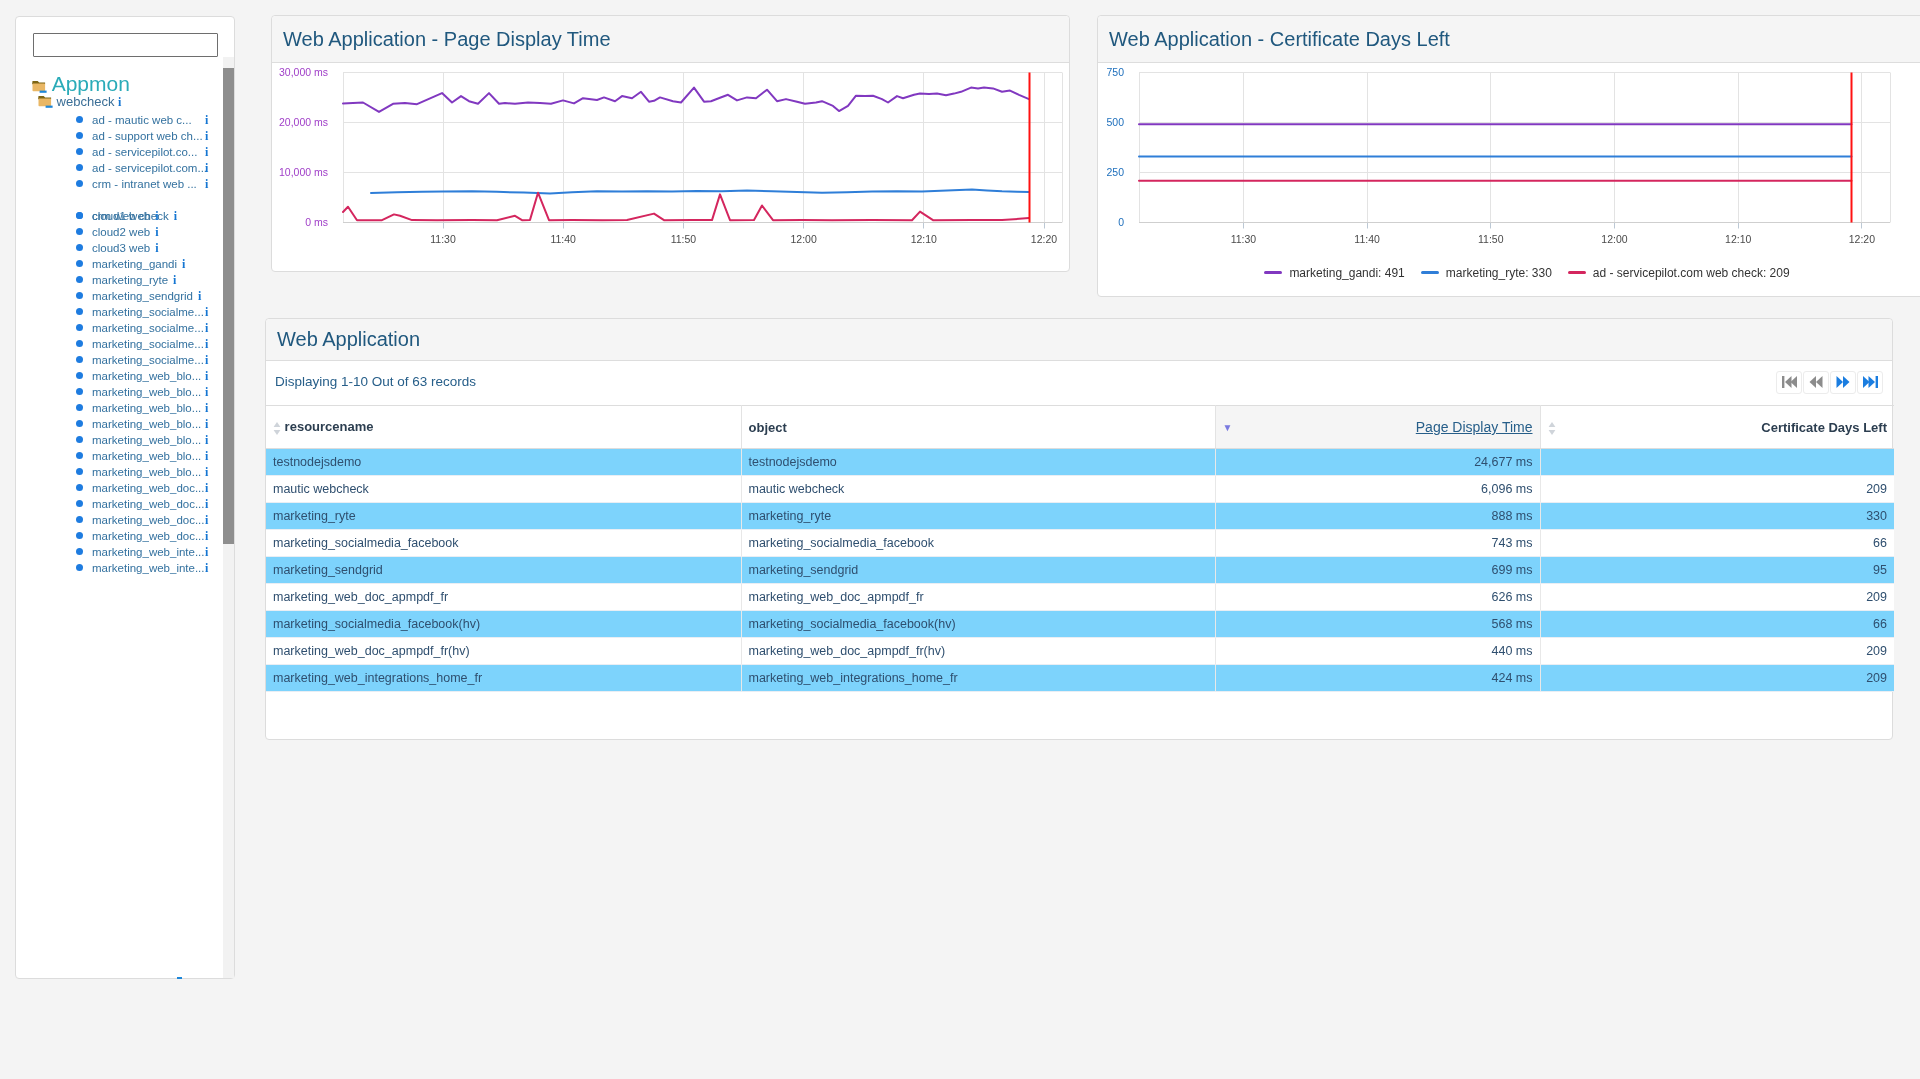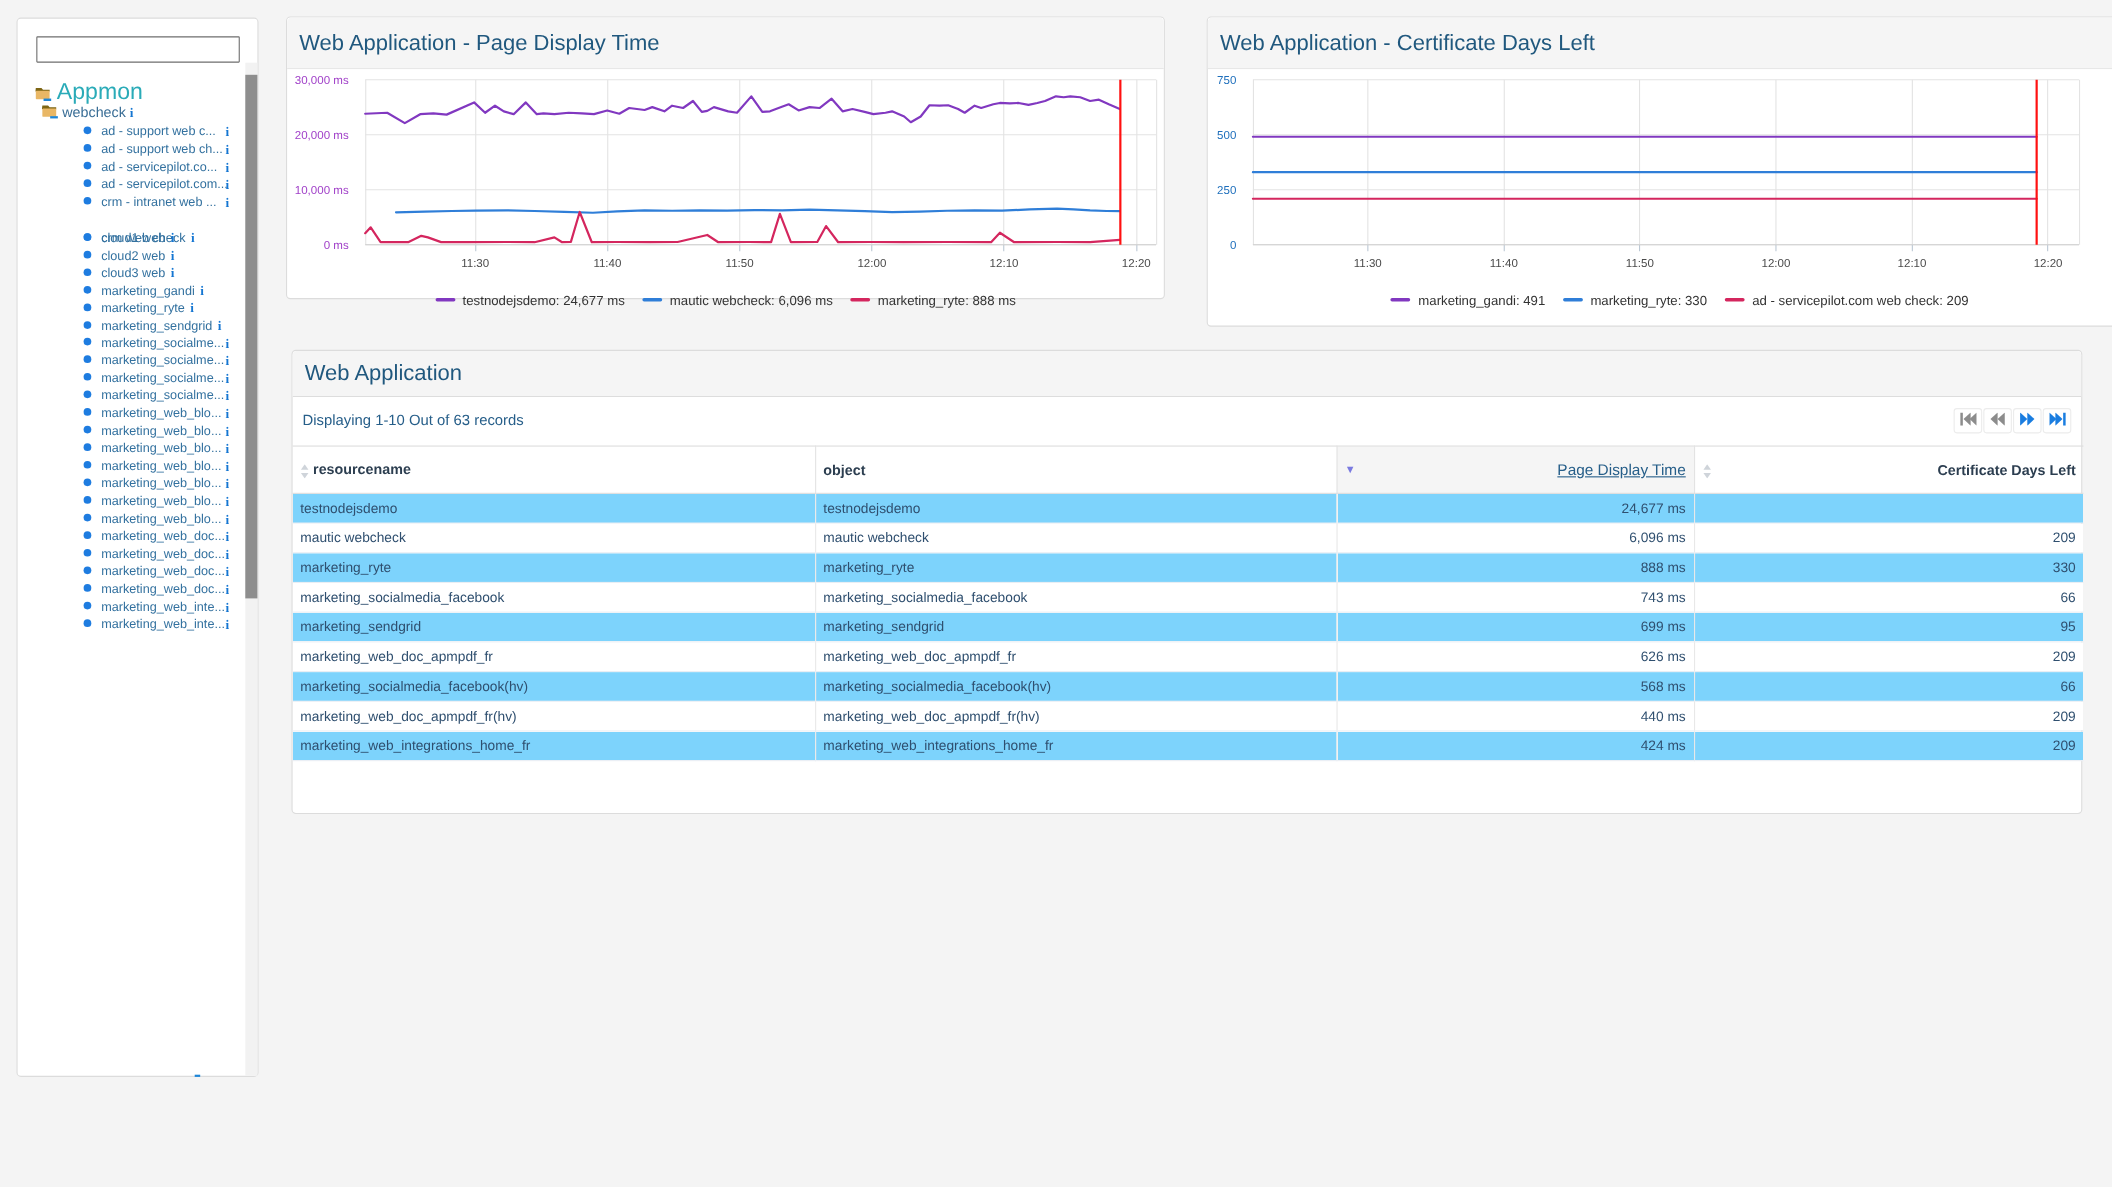--- a/index.html
+++ b/index.html
@@ -12,21 +12,21 @@
 .dot{display:inline-block;width:7px;height:7px;border-radius:50%;background:#1e7ce0;margin-right:9px;vertical-align:1px}
 .itx{letter-spacing:0px}
 .ii{font-family:"Liberation Serif",serif;font-weight:bold;font-style:normal;color:#1576d2;font-size:12px}
 .ipos{position:absolute;left:129px}
 .root{position:absolute;left:16px;top:-3px;font-size:21px;color:#2aabb8;white-space:nowrap}
 .sub{position:absolute;left:22px;top:19px;font-size:13px;color:#3a6e96;white-space:nowrap}
 
 #sbtrack{position:absolute;right:0px;top:40px;width:11px;height:921px;background:#f2f2f2}
 #sbthumb{position:absolute;right:0px;top:51px;width:11px;height:476px;background:#8e8e8e}
 
-#c1{left:260px;top:15px;width:799px;height:257px}
+#c1{left:271px;top:15px;width:799px;height:257px}
 #c2{left:1097px;top:15px;width:860px;height:282px}
 .legend{position:absolute;left:0;right:0;top:250px;text-align:center;font-size:12px;color:#333;white-space:nowrap}
 .li{margin:0 8px}
 .ld{display:inline-block;width:18px;height:3px;border-radius:1.5px;vertical-align:3px;margin-right:7px}
 
 #tp{left:265px;top:318px;width:1628px;height:422px}
 .disp{position:absolute;left:9px;top:55px;font-size:13.5px;color:#265e89}
 .pag{position:absolute;right:9px;top:52px}
 .pbtn{display:inline-block;width:26px;height:23px;background:#fff;border:1px solid #ececec;border-radius:3px;text-align:center;line-height:21px;margin-left:1px}
 table{position:absolute;left:0;top:86px;width:1626px;border-collapse:collapse;table-layout:fixed;font-size:12.5px}
@@ -50,21 +50,21 @@
     <div class="root"><svg width="15" height="13" viewBox="0 0 15 13" style="vertical-align:-2px">
           <path d="M0.5 1 h5.2 l1.4 1.6 h6 v1.6 h-13 z" fill="#7d6514"></path>
           <rect x="0.5" y="3.6" width="12.6" height="7.6" rx="0.8" fill="#e9b765"></rect>
           <rect x="7.6" y="10.6" width="7" height="2.2" fill="#1d86d8"></rect>
         </svg> Appmon</div>
     <div class="sub"><svg width="15" height="13" viewBox="0 0 15 13" style="vertical-align:-2px">
           <path d="M0.5 1 h5.2 l1.4 1.6 h6 v1.6 h-13 z" fill="#7d6514"></path>
           <rect x="0.5" y="3.6" width="12.6" height="7.6" rx="0.8" fill="#e9b765"></rect>
           <rect x="7.6" y="10.6" width="7" height="2.2" fill="#1d86d8"></rect>
         </svg> webcheck <span class="ii">i</span></div>
-<div class="ti" style="top:37px"><span class="dot"></span><span class="itx">ad - support web c...</span><span class="ipos"><span class="ii">i</span></span></div>
+<div class="ti" style="top:37px"><span class="dot"></span><span class="itx">ad - mautic web c...</span><span class="ipos"><span class="ii">i</span></span></div>
       <div class="ti" style="top:53px"><span class="dot"></span><span class="itx">ad - support web ch...</span><span class="ipos"><span class="ii">i</span></span></div>
       <div class="ti" style="top:69px"><span class="dot"></span><span class="itx">ad - servicepilot.co...</span><span class="ipos"><span class="ii">i</span></span></div>
       <div class="ti" style="top:85px"><span class="dot"></span><span class="itx">ad - servicepilot.com...</span><span class="ipos"><span class="ii">i</span></span></div>
       <div class="ti" style="top:101px"><span class="dot"></span><span class="itx">crm - intranet web ...</span><span class="ipos"><span class="ii">i</span></span></div>
       <div class="ti" style="top:133px"><span class="dot"></span><span class="itx">crm web check</span><span style="margin-left:5px"><span class="ii">i</span></span></div>
       <div class="ti" style="top:133px"><span class="dot"></span><span class="itx">cloud1 web</span><span style="margin-left:5px"><span class="ii">i</span></span></div>
       <div class="ti" style="top:149px"><span class="dot"></span><span class="itx">cloud2 web</span><span style="margin-left:5px"><span class="ii">i</span></span></div>
       <div class="ti" style="top:165px"><span class="dot"></span><span class="itx">cloud3 web</span><span style="margin-left:5px"><span class="ii">i</span></span></div>
       <div class="ti" style="top:181px"><span class="dot"></span><span class="itx">marketing_gandi</span><span style="margin-left:5px"><span class="ii">i</span></span></div>
       <div class="ti" style="top:197px"><span class="dot"></span><span class="itx">marketing_ryte</span><span style="margin-left:5px"><span class="ii">i</span></span></div>
@@ -122,21 +122,20 @@
       <text x="291.2" y="180" font-size="10.5" fill="#4a4a4a" text-anchor="middle" font-family="Liberation Sans,sans-serif">11:40</text>
       <text x="411.4" y="180" font-size="10.5" fill="#4a4a4a" text-anchor="middle" font-family="Liberation Sans,sans-serif">11:50</text>
       <text x="531.6" y="180" font-size="10.5" fill="#4a4a4a" text-anchor="middle" font-family="Liberation Sans,sans-serif">12:00</text>
       <text x="651.8" y="180" font-size="10.5" fill="#4a4a4a" text-anchor="middle" font-family="Liberation Sans,sans-serif">12:10</text>
       <text x="772" y="180" font-size="10.5" fill="#4a4a4a" text-anchor="middle" font-family="Liberation Sans,sans-serif">12:20</text>
       <polyline points="71,40.4 91,39.5 107,48.9 121,40.8 133,40 145,41.2 170,30.1 180,39.5 189,33.1 197,38.2 206,40.8 217,30.1 227,40.8 233,40 243,40.8 256,39.5 268,40 279,40.8 291,37.4 302,40.4 311,35.2 325,37 332,34.4 343,38.2 350,33.1 360,35.2 369,28.8 377,38.7 382,37.8 388,34.4 401,38.2 409,39.5 422,24.6 432,38.7 439,38.2 448,34.8 456,31.8 465,37.4 475,34.4 484,35.2 495,26.7 505,38.2 514,36.1 525,38.7 533,40.8 544,39.5 550,38.2 561,42.9 567,48.1 576,42.9 584,32.7 593,33.1 601,32.7 610,36.1 616,39.5 625,33.1 631,35.2 642,31.8 648,30.6 657,31 665,30.6 674,32.3 682,30.6 689,28.8 699,24.6 706,25.4 712,24.6 721,25.4 730,28.8 738,27.6 747,31.8 757,36.1" fill="none" stroke="#8138c0" stroke-width="2" stroke-linejoin="round" stroke-linecap="round"></polyline>
       <polyline points="99,130 125,129.3 150,128.8 171,128.4 200,128.2 225,128.8 252,129.6 278,130.4 300,129.2 325,128.3 350,128.6 375,128.2 400,128.5 425,128 450,128.3 475,127.6 500,128.2 525,129 550,129.8 575,129.3 600,128.6 625,128.2 650,128.5 675,127.4 700,126.6 715,127.4 730,128.3 745,128.8 757,129" fill="none" stroke="#2f7ed8" stroke-width="2" stroke-linejoin="round" stroke-linecap="round"></polyline>
       <polyline points="71,149 76,143.7 85,157.2 110,157.2 122,151.4 128,152.8 140,157.1 165,157.2 200,157 225,157.2 243,152.8 250,157.2 258,156.9 266,129.7 277,157.2 300,157 330,157.2 355,157 382,150.6 392,157.2 420,157 440,157.1 448,131.4 458,157.2 482,157 490,142.5 501,157.2 530,157 560,157.2 600,157 640,157.2 648,148.6 661,157.2 700,157 730,157.1 757,155.1" fill="none" stroke="#d4265e" stroke-width="2" stroke-linejoin="round" stroke-linecap="round"></polyline>
       <line x1="757.5" y1="9.5" x2="757.5" y2="159.5" stroke="#ff1111" stroke-width="2"></line>
     </svg>
-  <div class="legend"><span class="li"><span class="ld" style="background:#8138c0"></span>testnodejsdemo: 24,677 ms</span><span class="li"><span class="ld" style="background:#2f7ed8"></span>mautic webcheck: 6,096 ms</span><span class="li"><span class="ld" style="background:#d4265e"></span>marketing_ryte: 888 ms</span></div>
 </div>
 
 <div class="panel" id="c2">
   <div class="phead">Web Application - Certificate Days Left</div>
   <svg width="795" height="190" style="position:absolute;left:0;top:47px">
       <line x1="41" y1="9.5" x2="792" y2="9.5" stroke="#e3e3e3" stroke-width="1"></line>
       <line x1="41" y1="59.5" x2="792" y2="59.5" stroke="#e3e3e3" stroke-width="1"></line>
       <line x1="41" y1="109.5" x2="792" y2="109.5" stroke="#e3e3e3" stroke-width="1"></line>
       <line x1="41" y1="159.5" x2="792" y2="159.5" stroke="#e3e3e3" stroke-width="1"></line>
       <line x1="145.5" y1="9.5" x2="145.5" y2="159.5" stroke="#e3e3e3" stroke-width="1"></line>

